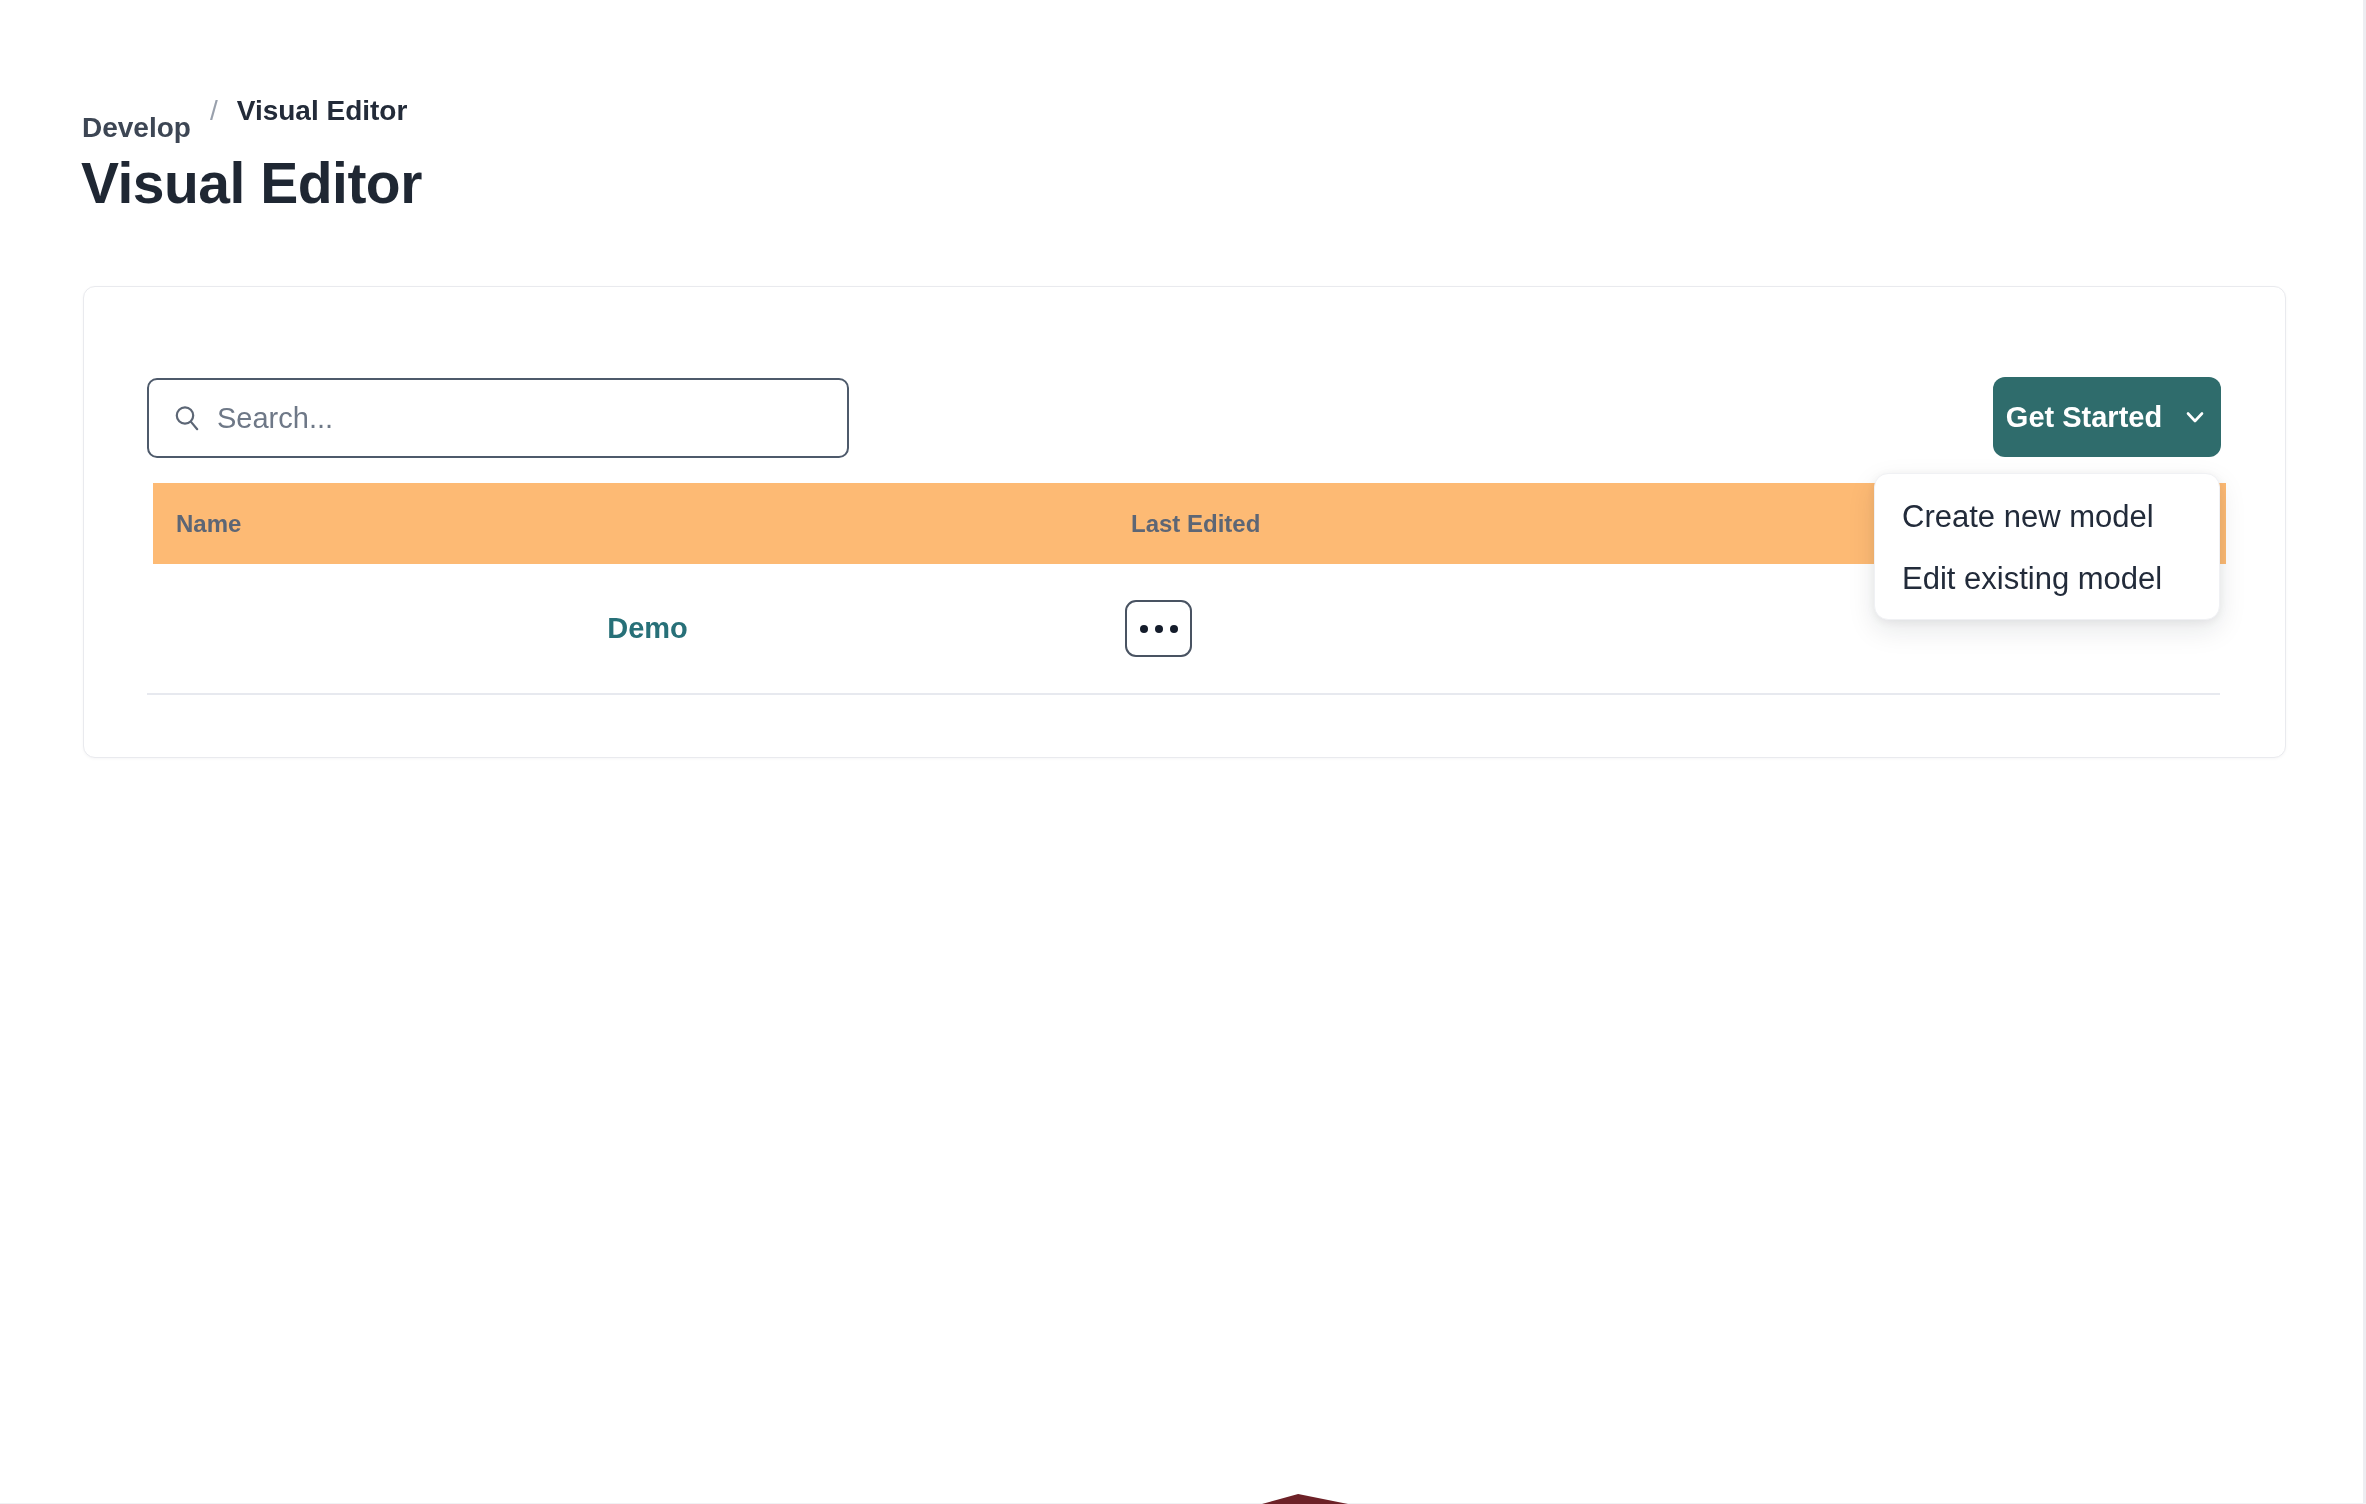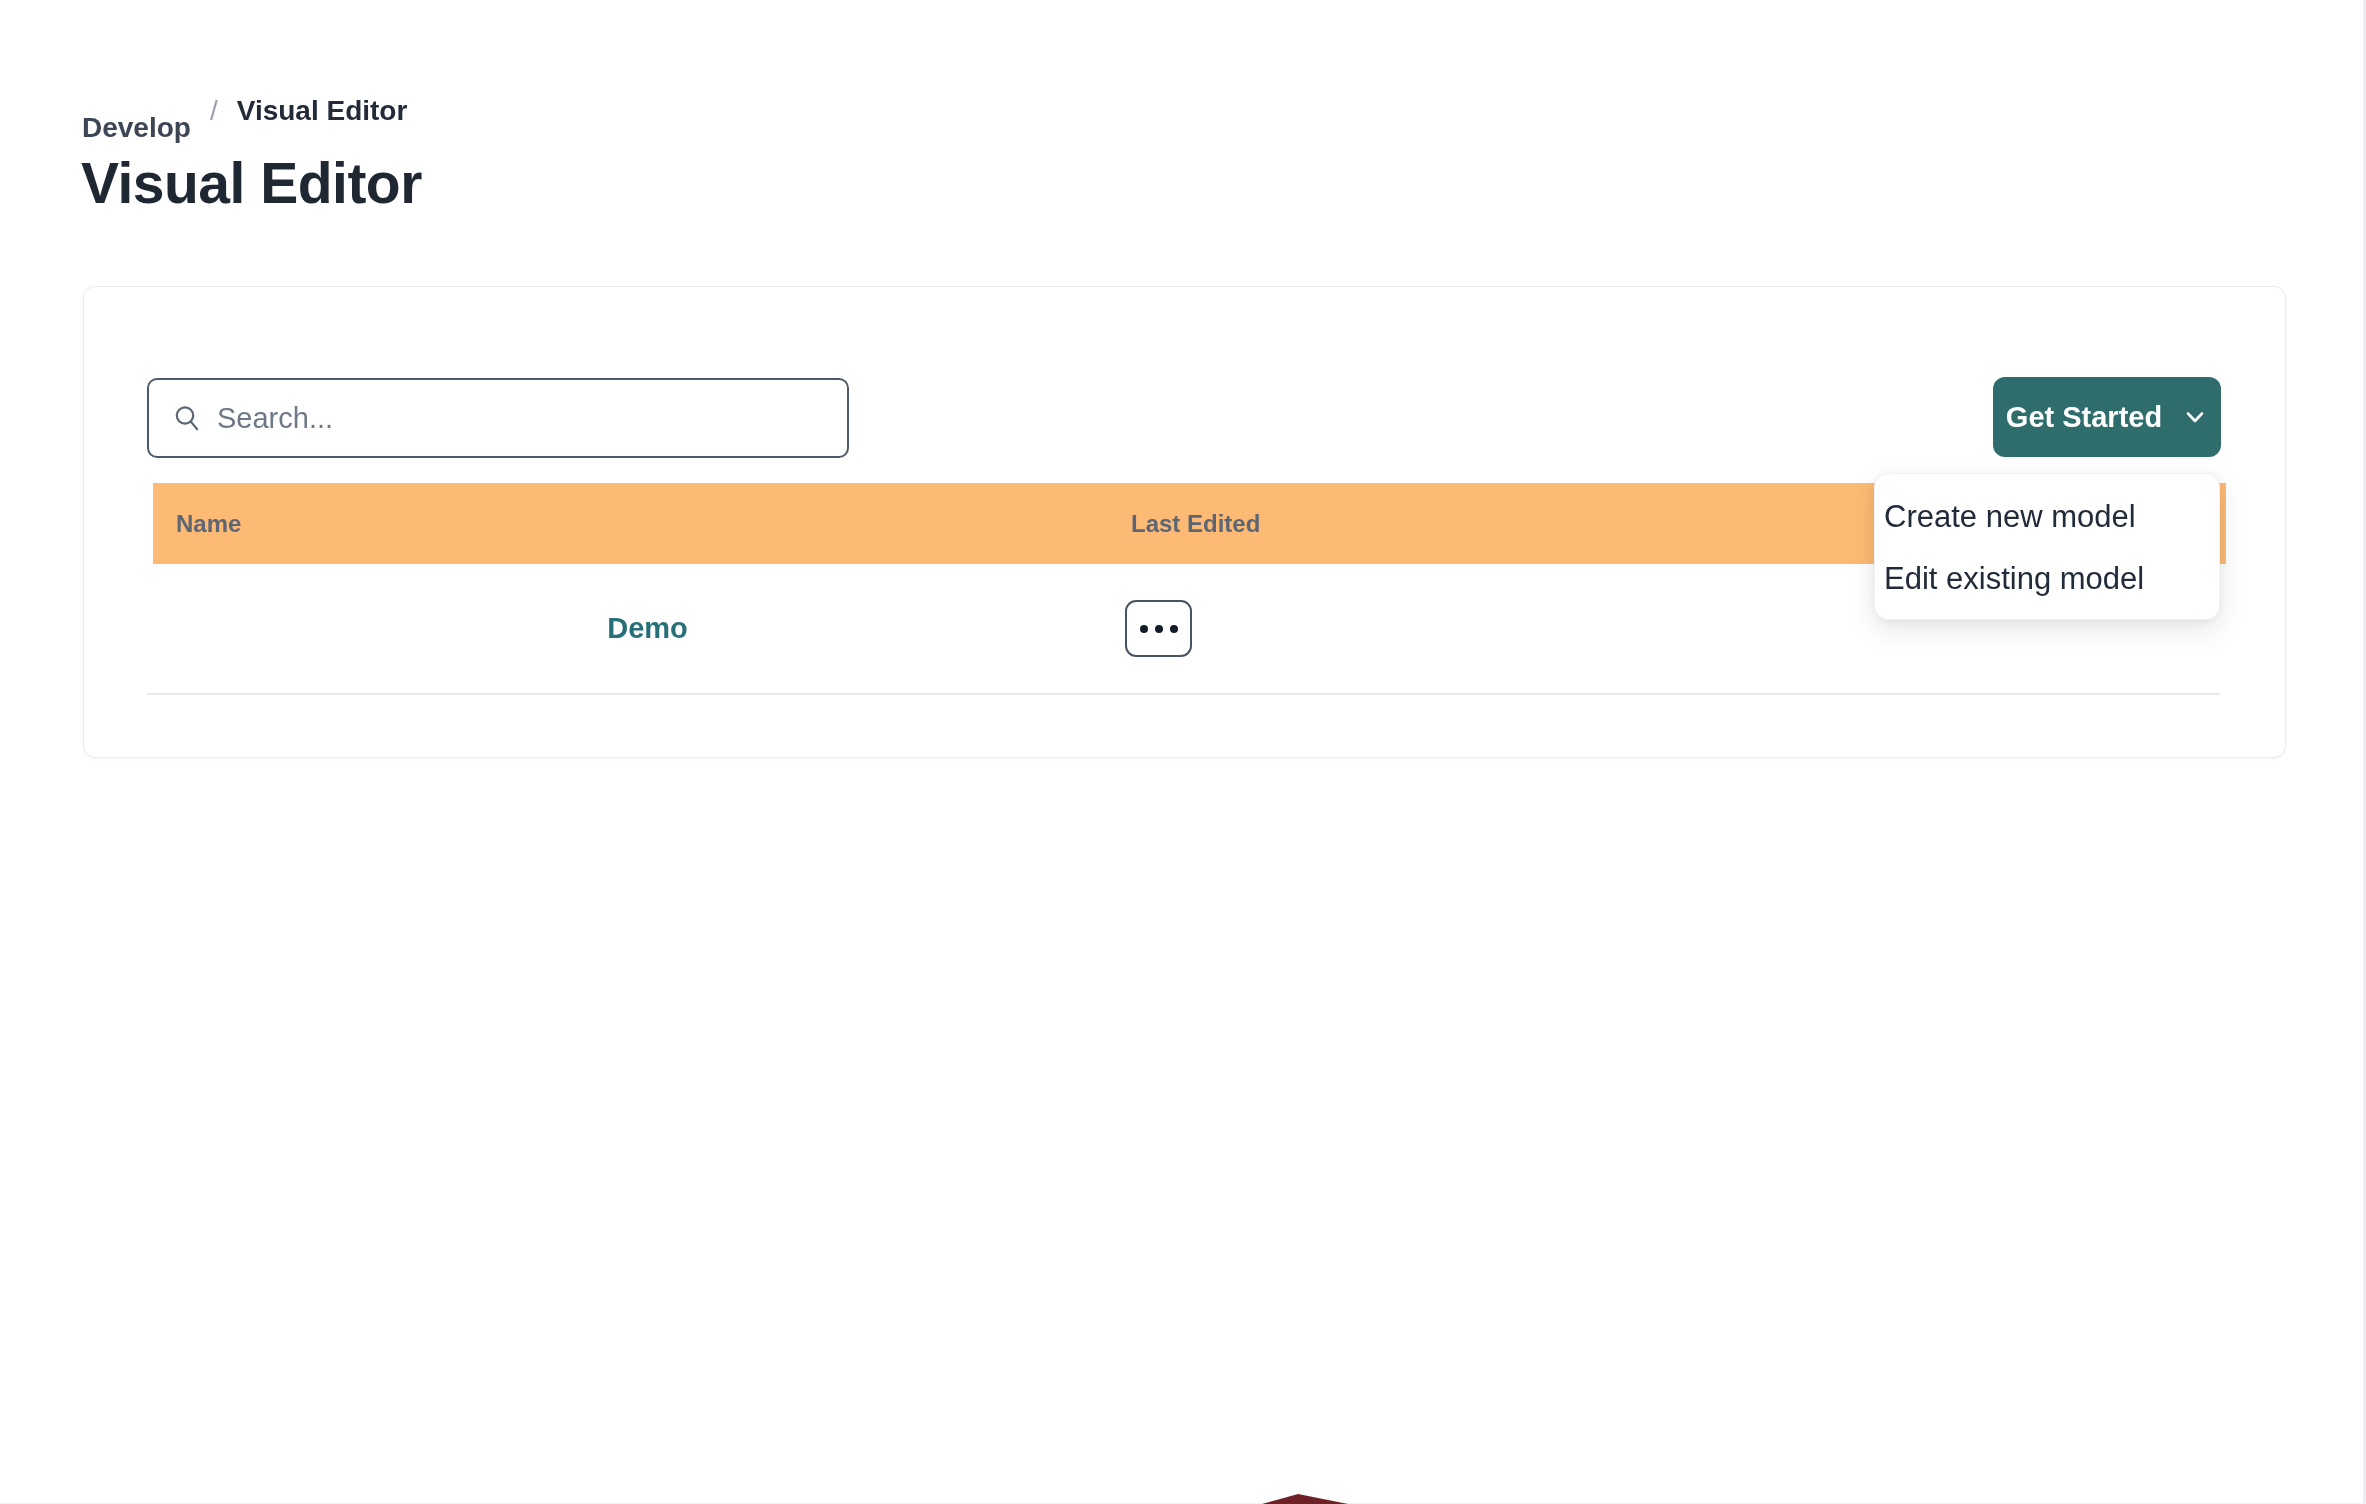--- a/index.html
+++ b/index.html
@@ -115,21 +115,21 @@
     width: 346px; height: 147px;
     background: #ffffff;
     border: 1px solid #f0f1f4;
     border-radius: 14px;
     box-shadow: 0 10px 28px rgba(20,25,40,0.10), 0 2px 8px rgba(20,25,40,0.06);
     padding-top: 12px;
     z-index: 10;
   }
   .menu-item {
     height: 62px; display: flex; align-items: center;
-    padding-left: 9px;
+    padding-left: 27px;
     font-size: 31px; color: #222b3a;
     cursor: pointer;
   }
 
   
   .scrollbar-track {
     position: absolute; right: 0; top: 0;
     width: 3px; height: 100%; background: #ededf1;
   }
   .bottom-hairline {

